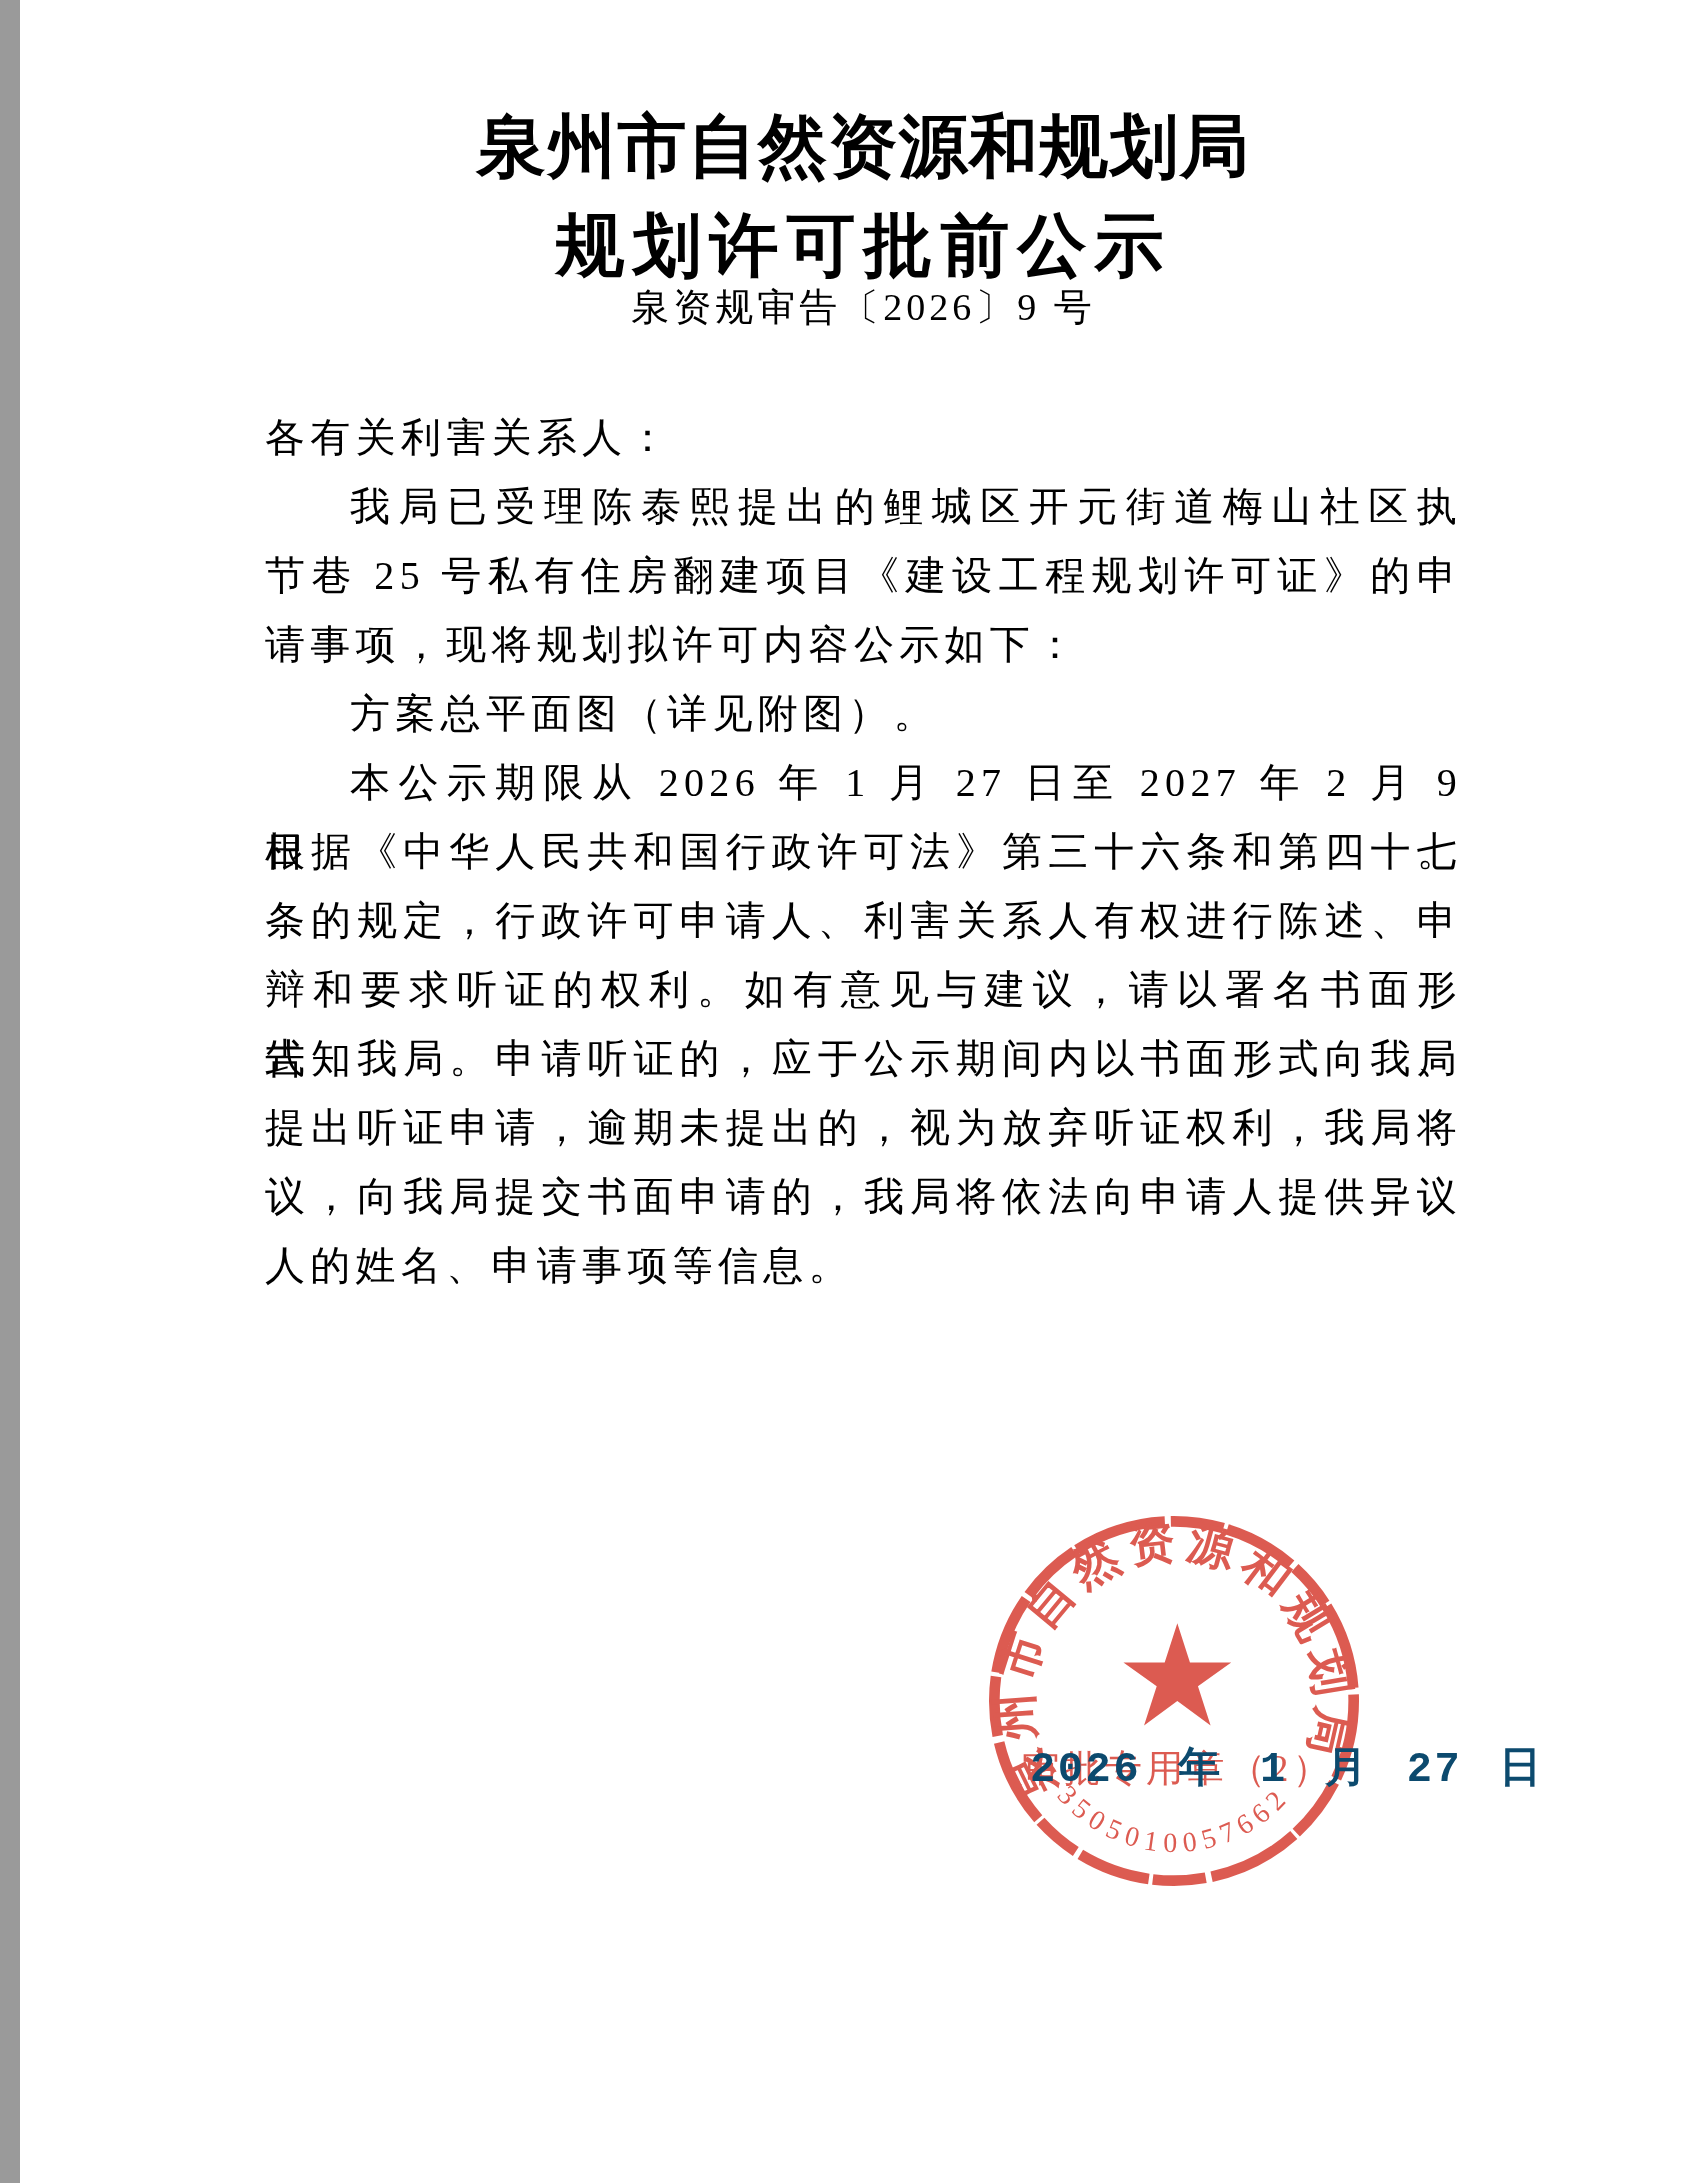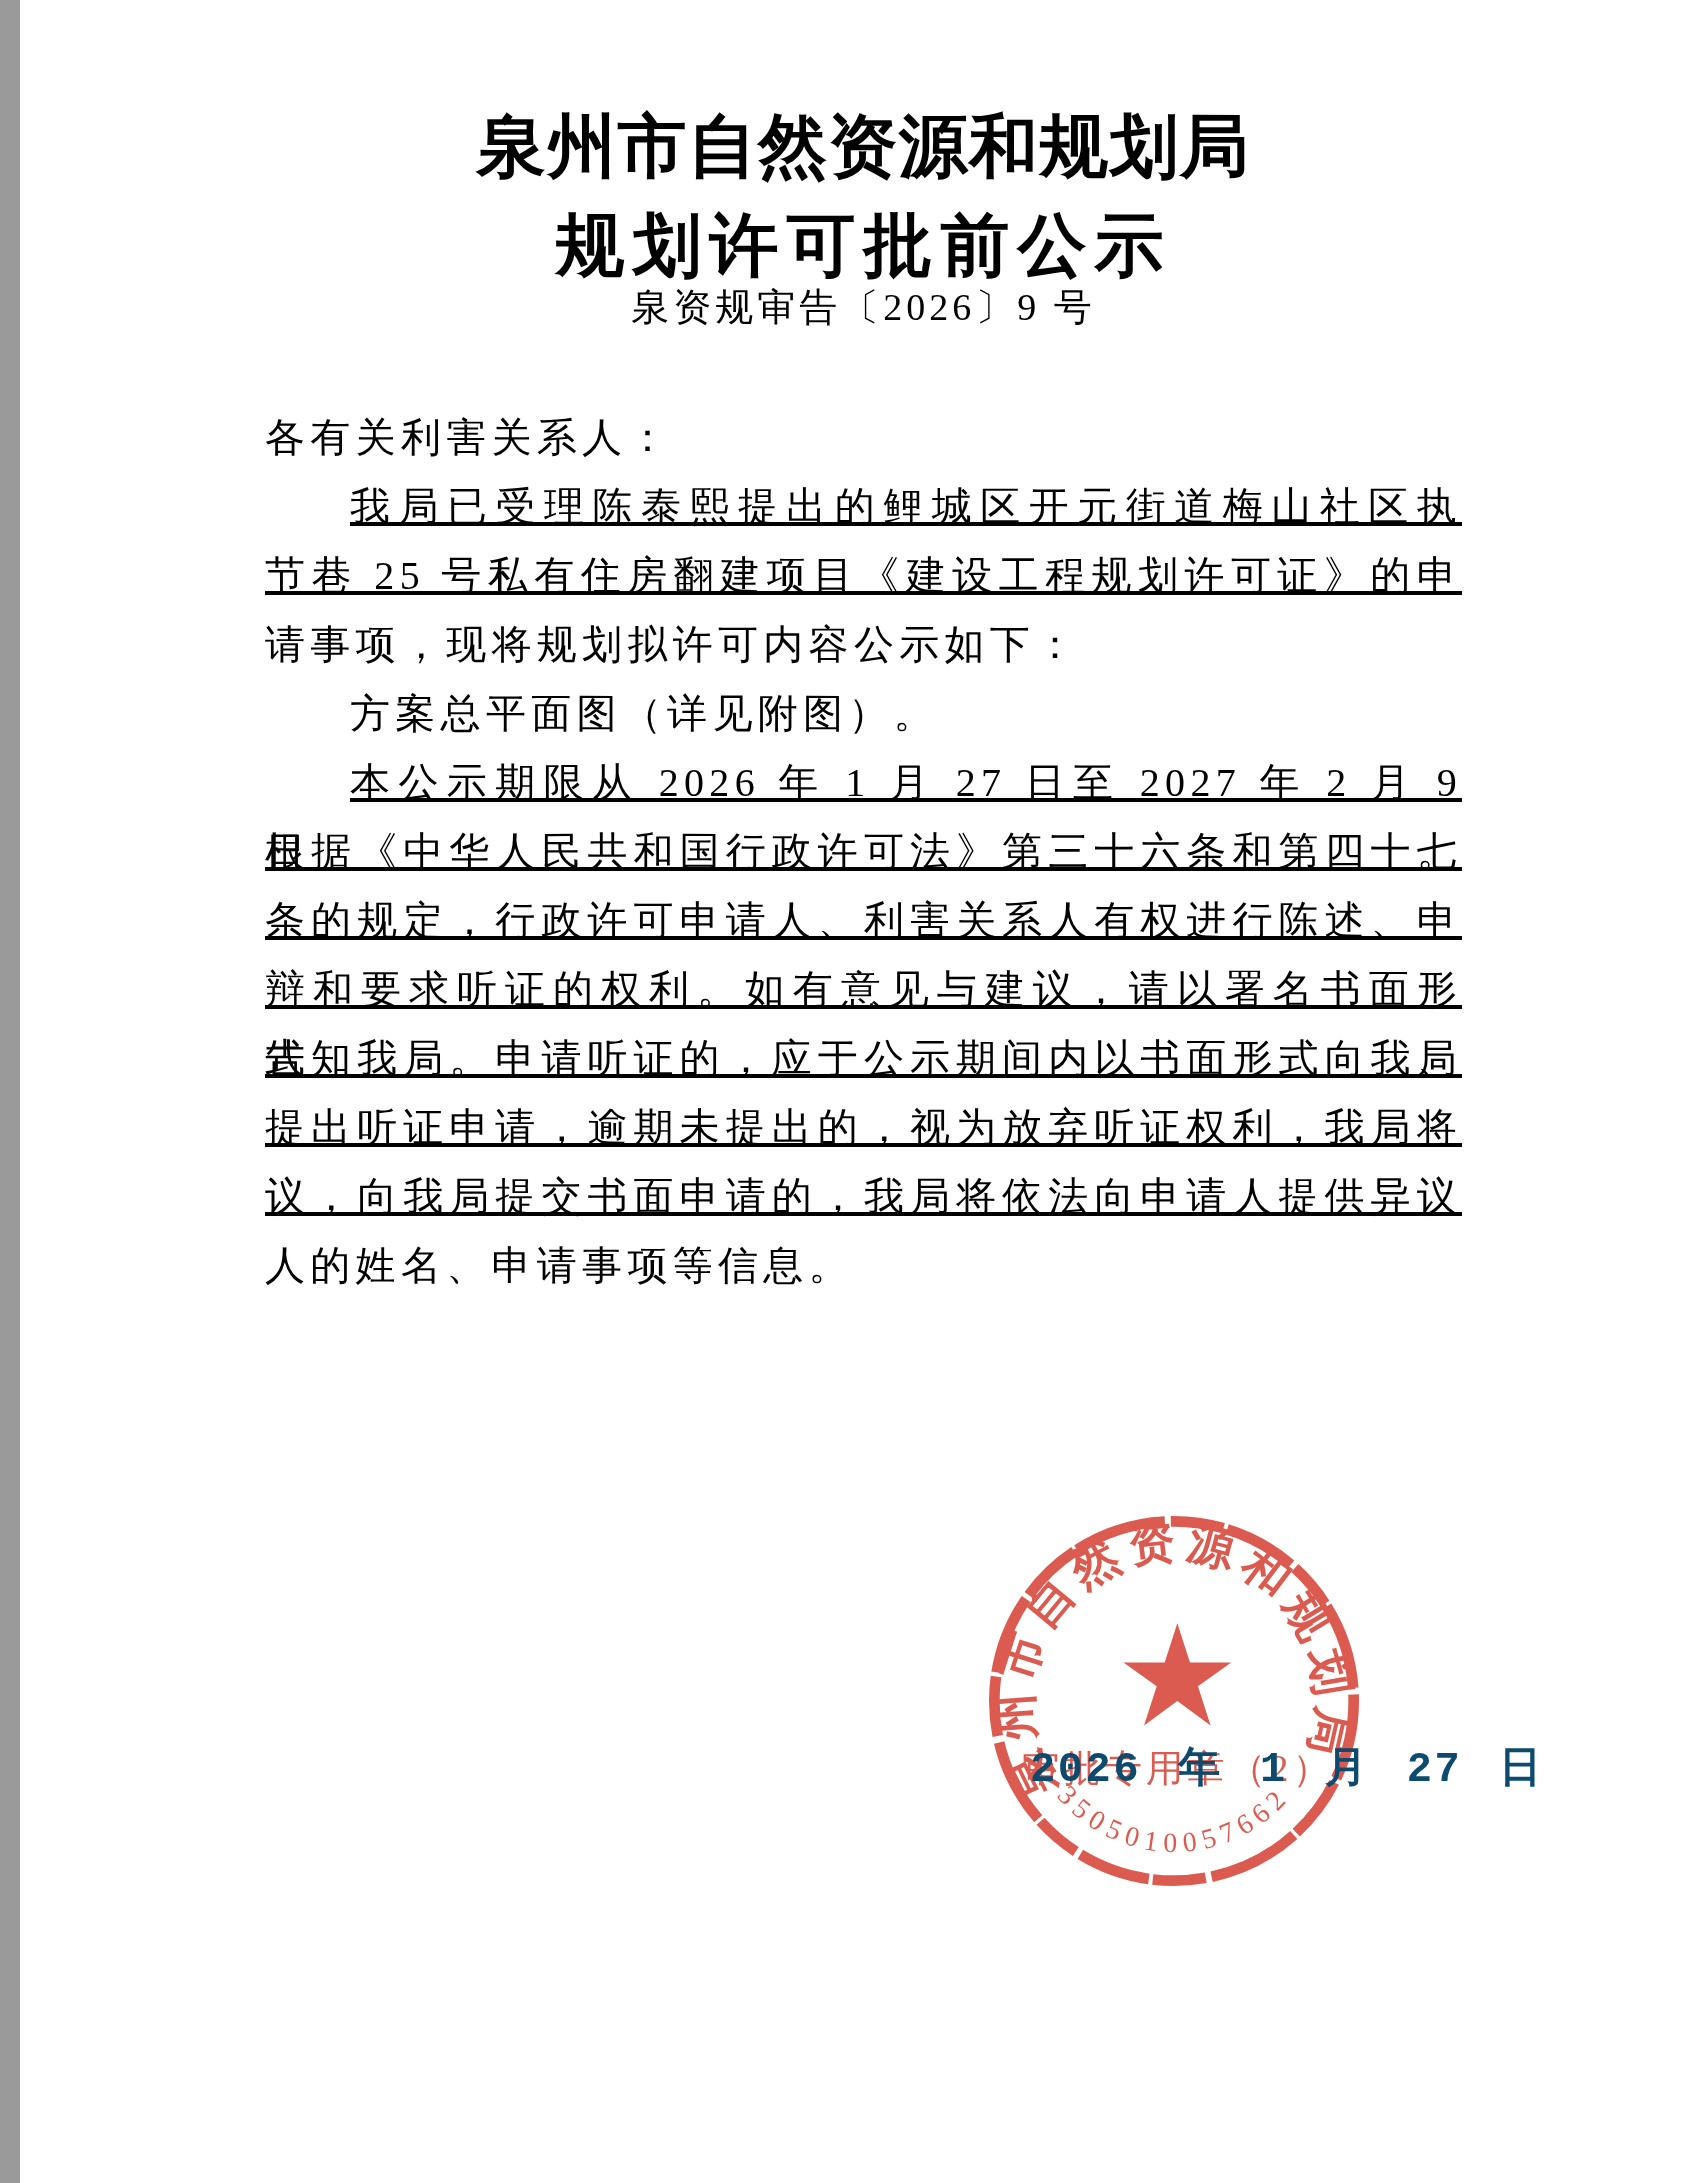--- a/index.html
+++ b/index.html
@@ -19,21 +19,21 @@
     font-size:38px;line-height:53px;letter-spacing:4px;color:#000;
   }
   
   .bodyblock{
     position:absolute;left:245px;top:403px;width:1197px;
     font-size:40px;color:#000;
   }
   .ln{
     height:69px;line-height:69px;letter-spacing:5.3px;white-space:nowrap;
   }
-  .ln.j{white-space:normal;text-align:justify;text-align-last:justify;text-decoration:underline;}
+  .ln.j{white-space:normal;text-align:justify;text-align-last:justify;}
   .ln.ind{text-indent:85px;}
   
   .contact{position:absolute;left:327px;top:1446px;font-size:42px;color:#000;}
   .crow{height:66px;line-height:66px;letter-spacing:4.6px;white-space:nowrap;}
   .crow + .crow{margin-top:0px;}
   .clabel{display:inline-block;vertical-align:bottom;}
   .cline{
     display:inline-block;vertical-align:bottom;margin-left:10.6px;
     border-bottom:4.6px solid #161616;text-align:center;height:66px;line-height:66px;
     letter-spacing:2.6px;

